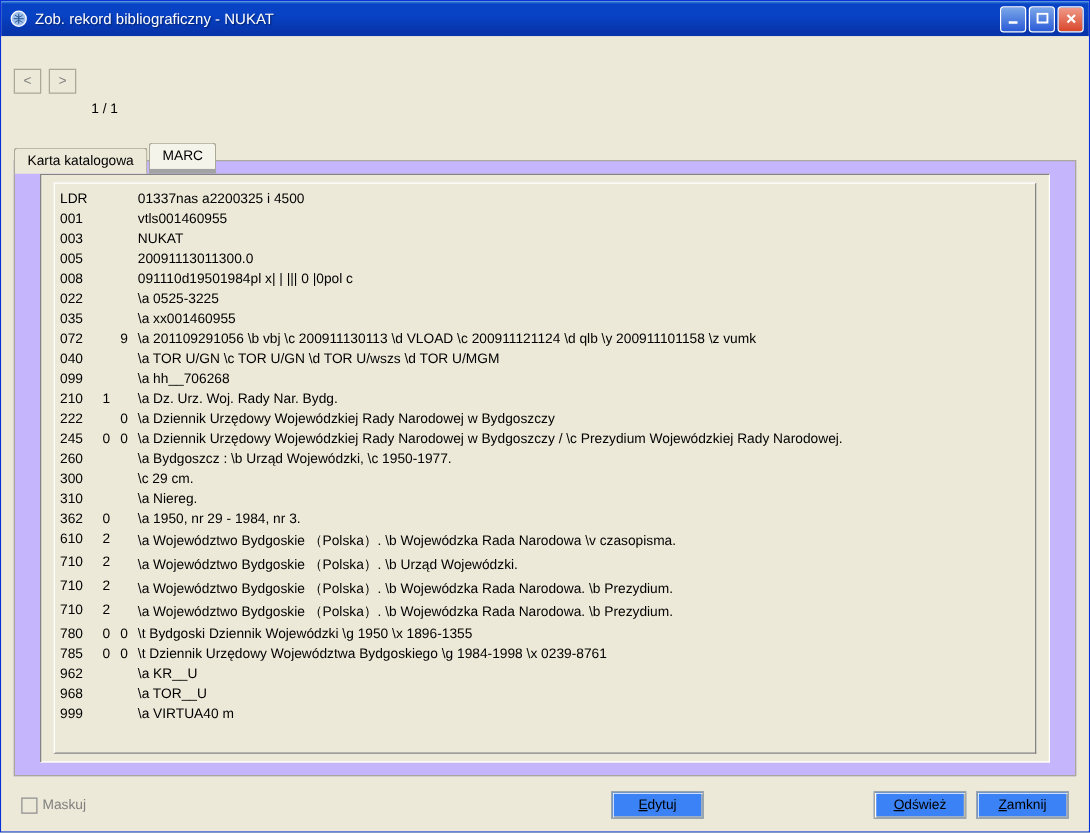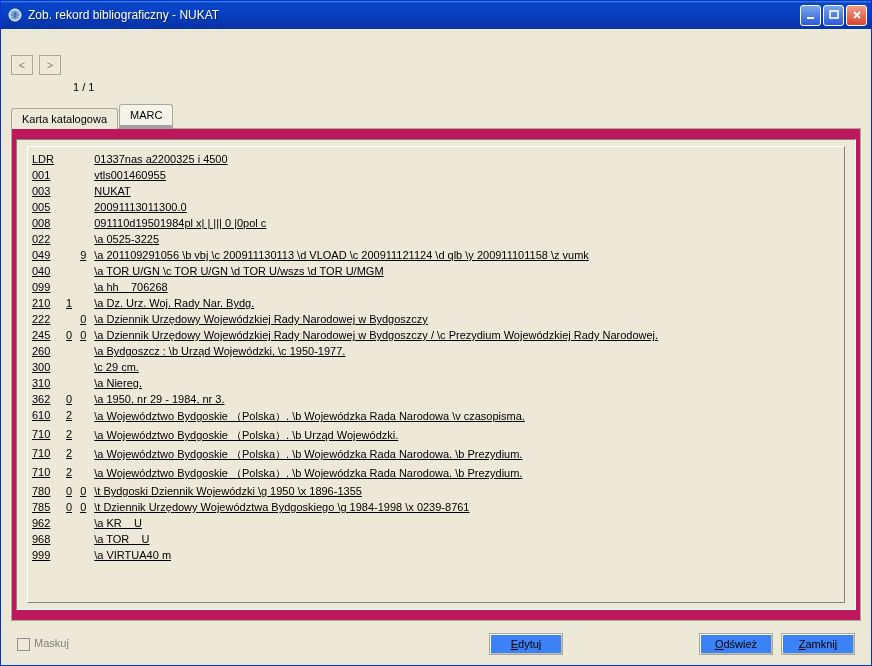--- a/index.html
+++ b/index.html
@@ -81,37 +81,36 @@
     z-index: 2;
   }
   .tab {
     padding: 4px 10px 4px 10px;
     border: 1px solid #aca899;
     border-bottom: none;
     background: #ece9d8;
     margin-right: 1px;
     border-radius: 3px 3px 0 0;
     position: relative;
-    top: 1px;
+    top: 11px;
     cursor: default;
   }
   .tab.active {
     background: #f5f4ea;
     border-bottom: 4px solid #a3a3a3;
     font-weight: normal;
   }
 
   .panel {
     flex: 1;
     border: 1px solid #aca899;
-    background: #be185d;
-    padding: 10px 4px;
+    background: #c4b5fd;
+    padding: 10px 20px;
     position: relative;
     z-index: 1;
-    text-decoration: underline;
   }
   .inner-box {
     border-top: 1px solid #848284;
     border-left: 1px solid #848284;
     border-right: 1px solid #fff;
     border-bottom: 1px solid #fff;
     background: #ece9d8;
     height: 100%;
     padding: 6px 10px;
     overflow: auto;
@@ -245,21 +244,27 @@
                   <td class="ind"></td>
                   <td class="val">091110d19501984pl  x| |  ||| 0   |0pol c</td>
                 </tr>
                 <tr>
                   <td class="tag">022</td>
                   <td class="ind"></td>
                   <td class="ind"></td>
                   <td class="val">\a 0525-3225</td>
                 </tr>
                 <tr>
-                  <td class="tag">049</td>
+                  <td class="tag">035</td>
+                  <td class="ind"></td>
+                  <td class="ind"></td>
+                  <td class="val">\a xx001460955</td>
+                </tr>
+                <tr>
+                  <td class="tag">072</td>
                   <td class="ind"></td>
                   <td class="ind">9</td>
                   <td class="val">\a 201109291056 \b vbj \c 200911130113 \d VLOAD \c 200911121124 \d qlb \y 200911101158 \z vumk</td>
                 </tr>
                 <tr>
                   <td class="tag">040</td>
                   <td class="ind"></td>
                   <td class="ind"></td>
                   <td class="val">\a TOR U/GN \c TOR U/GN \d TOR U/wszs \d TOR U/MGM</td>
                 </tr>

